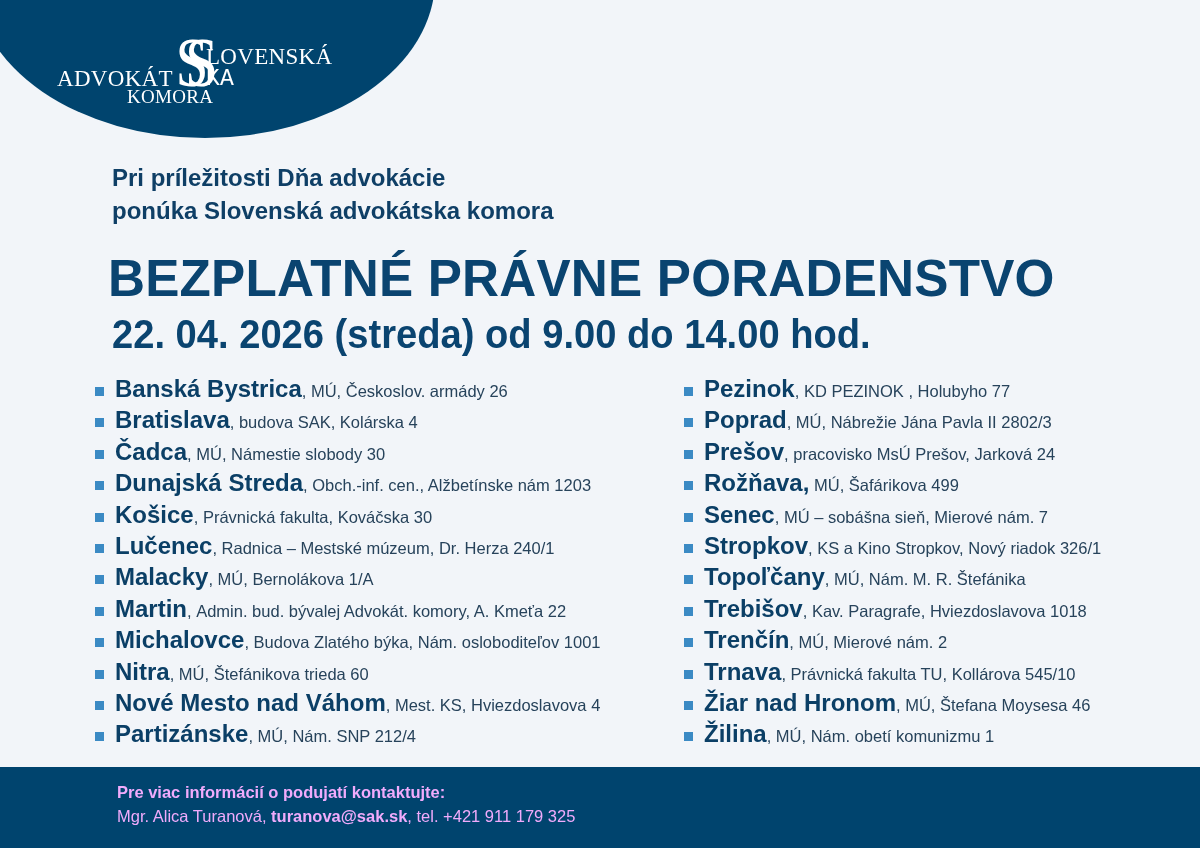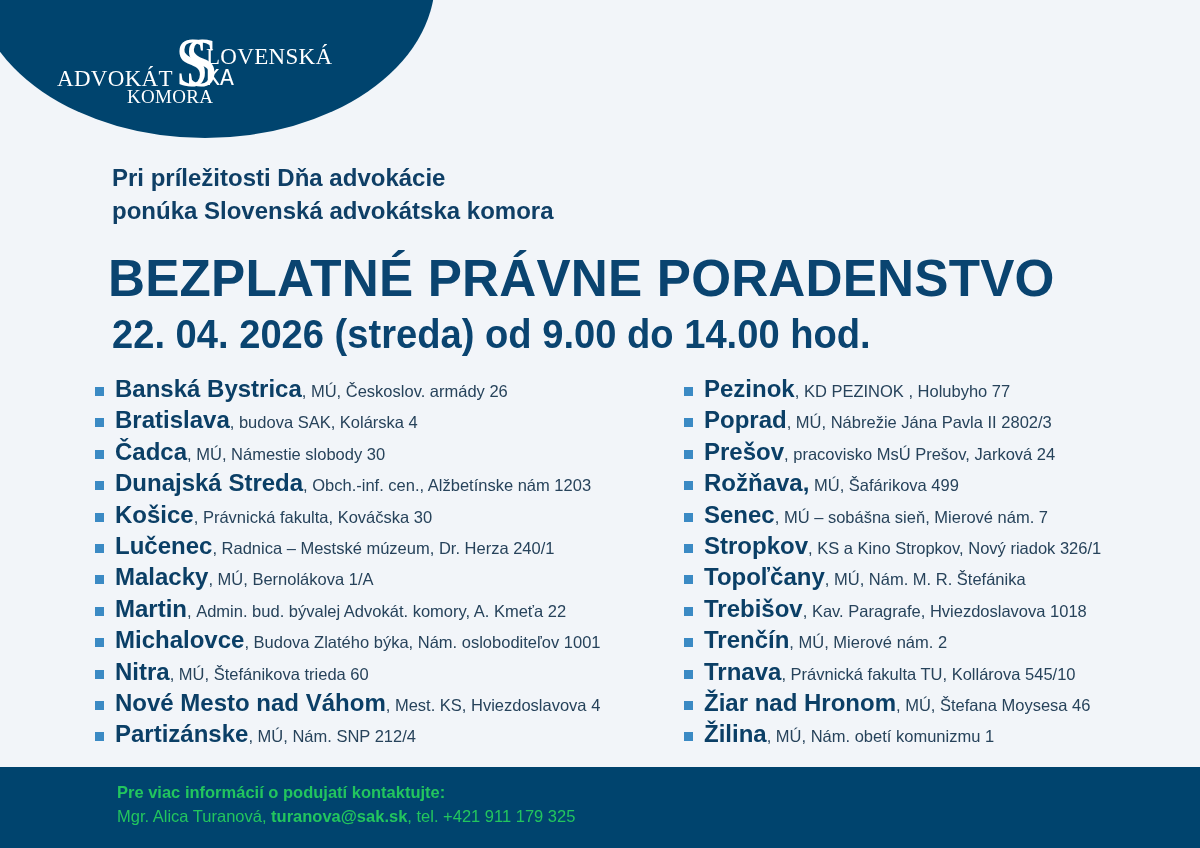--- a/index.html
+++ b/index.html
@@ -99,21 +99,21 @@
     .addr {
       font-size: 16.5px;
       color: #27435b;
     }
 
     .footer {
       position: absolute;
       left: 0; top: 767px;
       width: 1200px; height: 81px;
       background: #00446e;
-      color: #22c55e;
+      color: #f0abfc;
     }
     .footer .f1 {
       position: absolute;
       left: 117px; top: 16px;
       font-size: 16.5px;
       font-weight: bold;
     }
     .footer .f2 {
       position: absolute;
       left: 117px; top: 40px;

